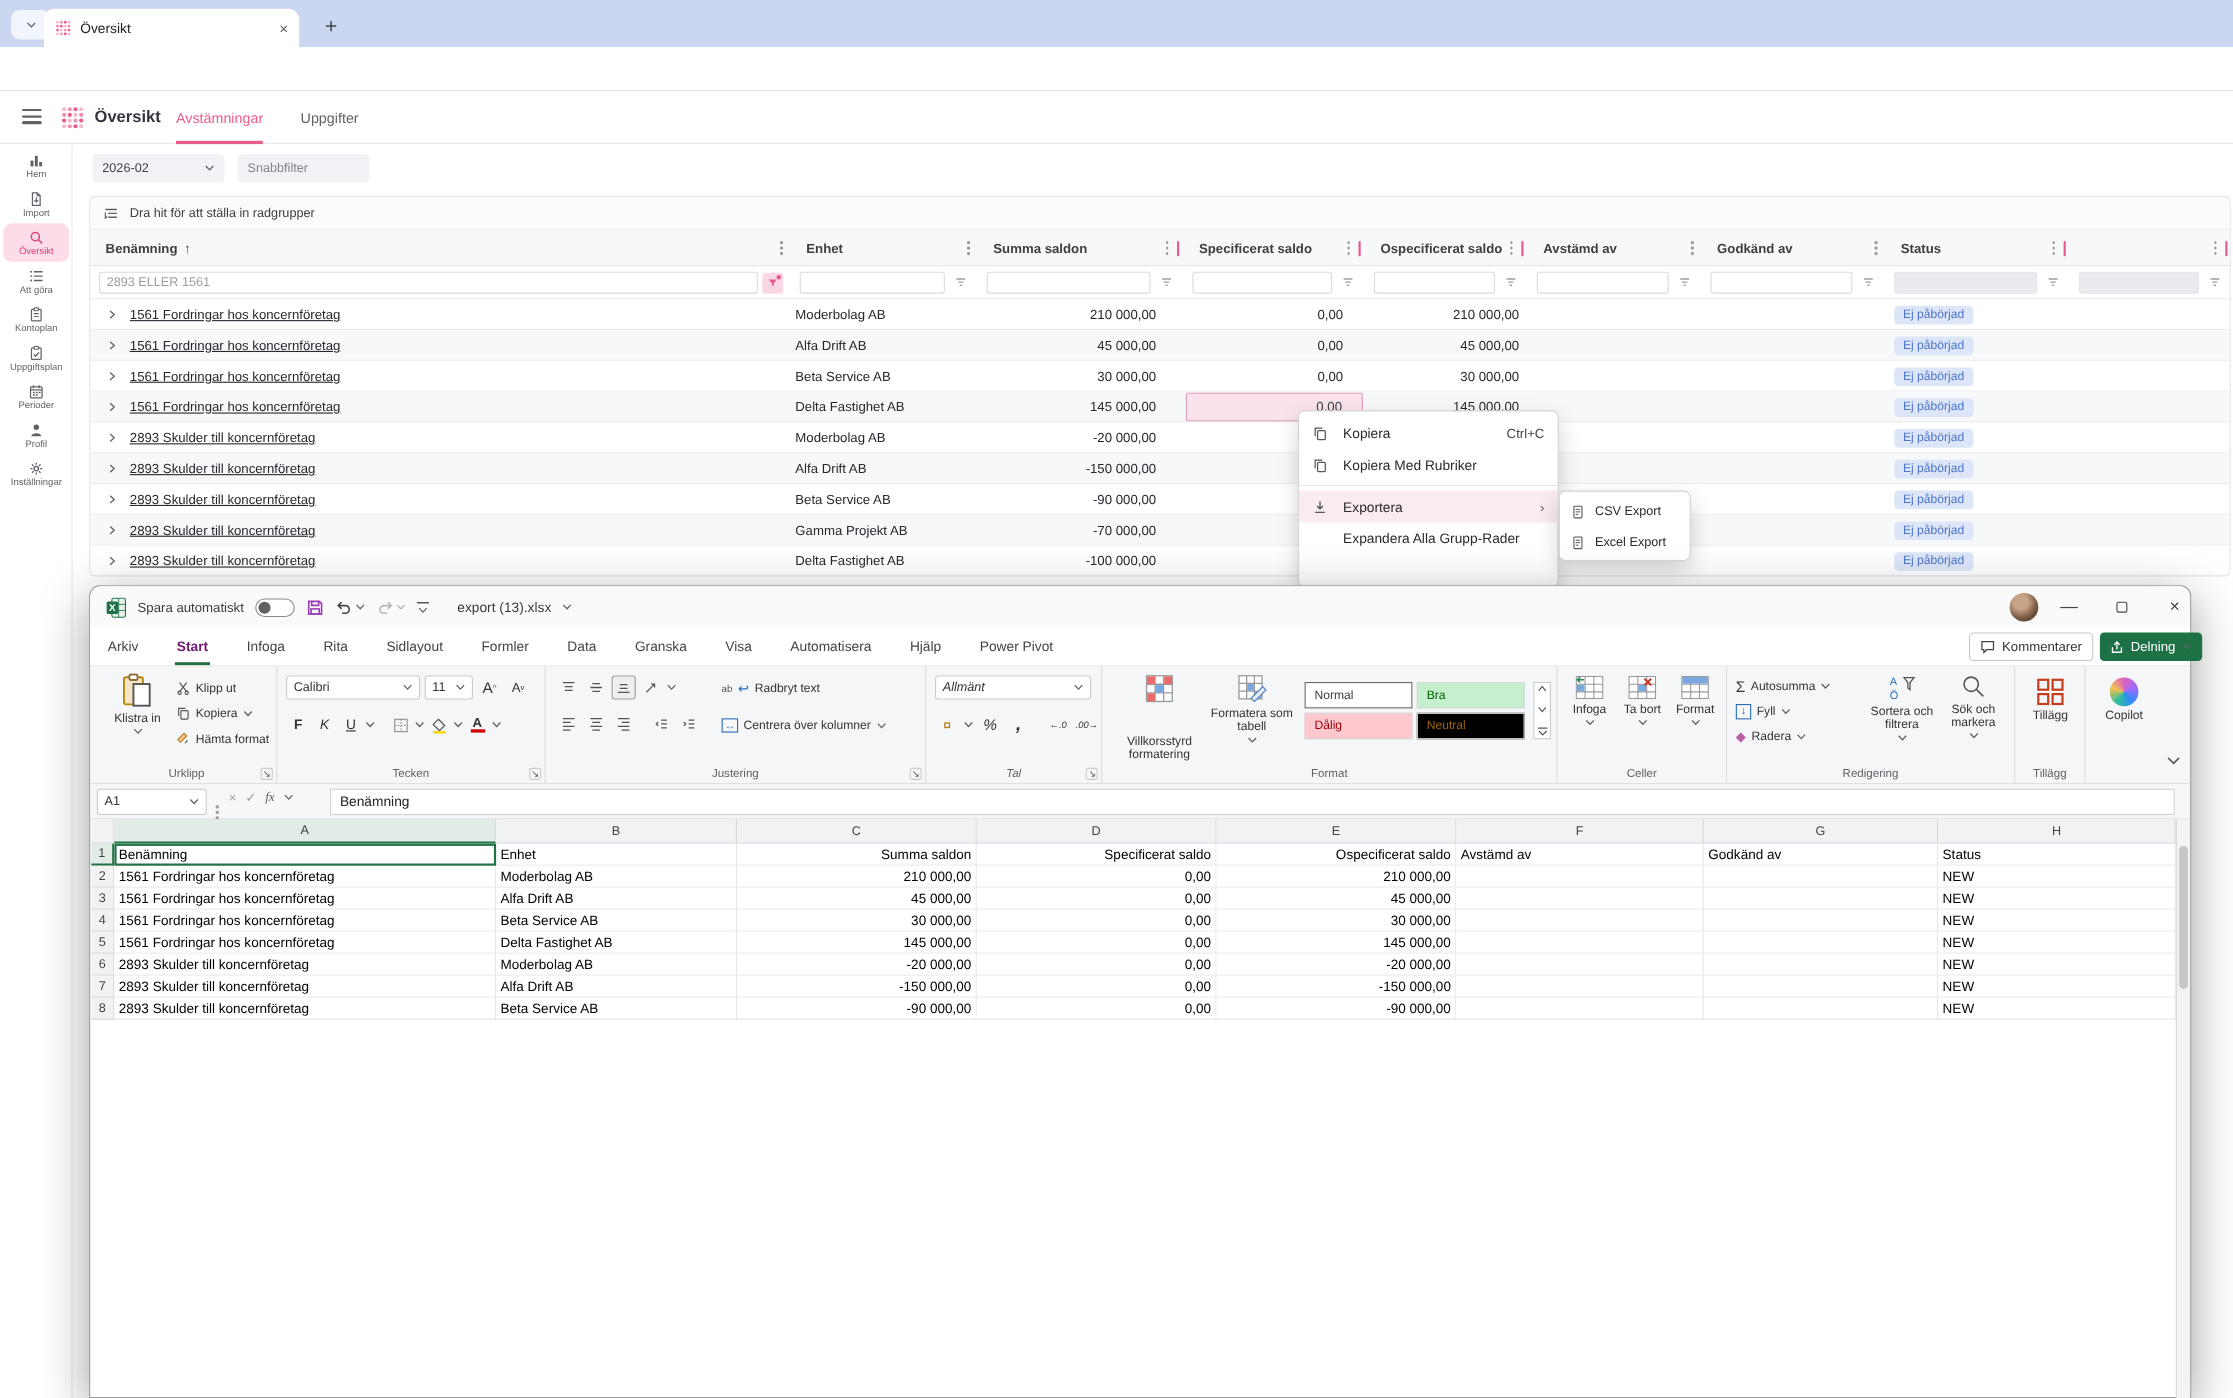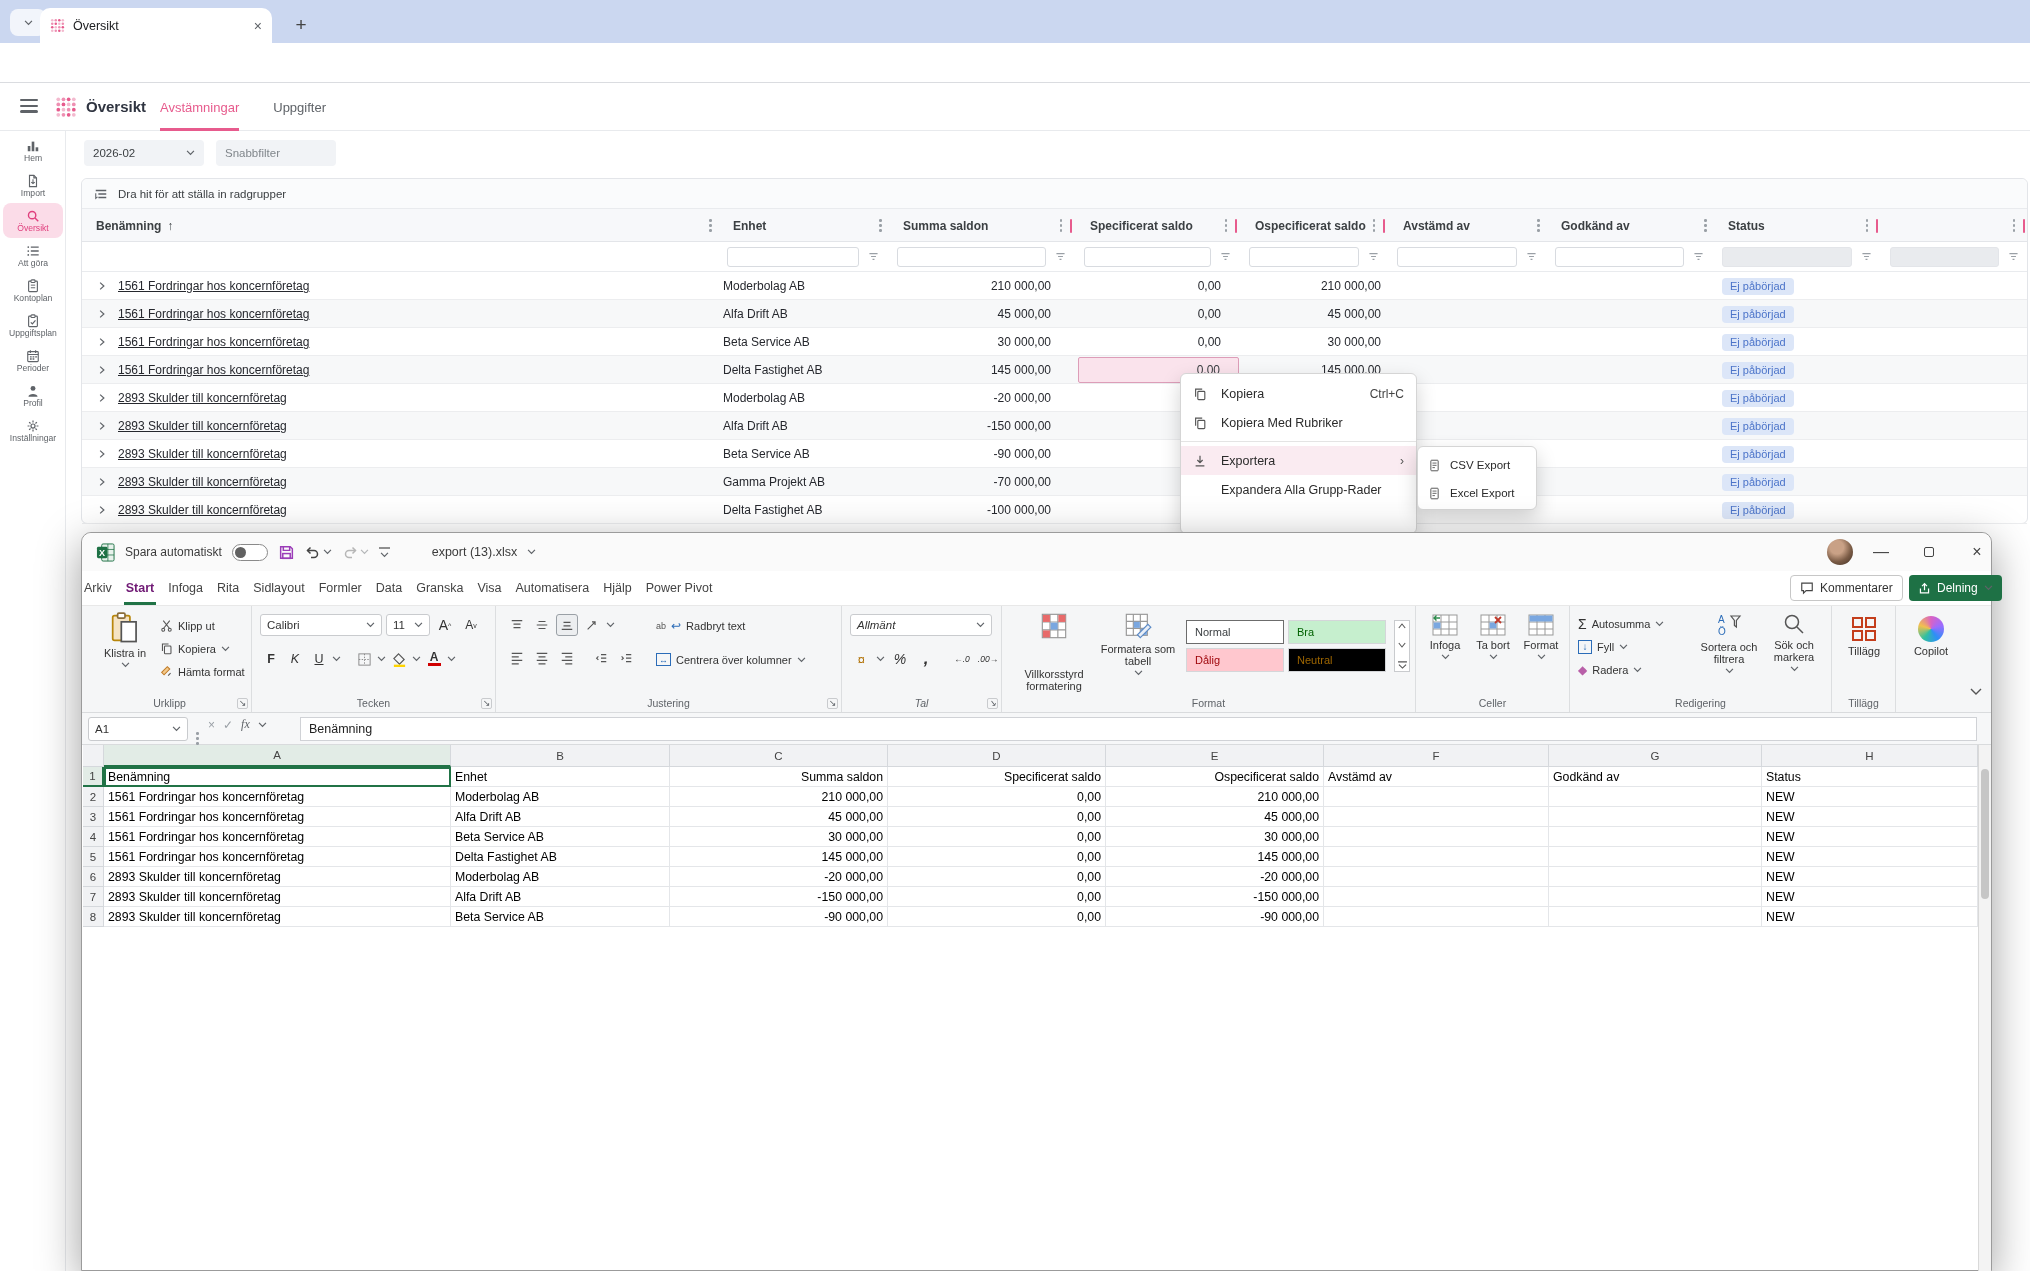--- a/index.html
+++ b/index.html
@@ -356,20 +356,31 @@
           <span class="pinkbar" style="margin-right:4px;"></span>
         </div>
         <div class="hcell" style="left: 1800px; width: 147px;">
           <span style="padding-left:14px;"></span>
           <span style="flex:1;"></span>
           <span class="vdots" style="margin-right:7px;"></span>
           <span class="pinkbar" style="margin-right:4px;"></span>
         </div>
       </div>
     <div class="abs gfilter" id="gfilter">
+        <div class="abs" style="left: 0px; top: 0px; width: 637px; height: 30px;">
+          <div class="finput" style="left:8px;width:599px;">
+            <span>2893 ELLER 1561</span>
+          </div>
+          <div class="abs" style="left:611px;top:6px;width:19px;height:19px;background:#f9d7e4;border-radius:3px;display:flex;align-items:center;justify-content:center;">
+            <svg width="11" height="11" viewBox="0 0 16 16">
+              <path d="M2.5 3h11L9.2 7.9v4.3L6.8 10.4V7.9z" fill="#e75b8d"></path>
+            </svg>
+            <span style="position:absolute;right:2px;top:2px;width:4px;height:4px;border-radius:50%;background:#e75b8d;"></span>
+          </div>
+        </div>
         <div class="abs" style="left: 637px; top: 0px; width: 170px; height: 30px;">
           <div class="finput" style="left:8px;width:132px;"></div>
           <span class="abs" style="left:148px;top:8px;">
             <svg width="13" height="13" viewBox="0 0 16 16">
               <path d="M3 4.5h10M5 8h6M6.8 11.5h2.4" stroke="#9aa0a6" stroke-width="1.5"></path>
             </svg>
           </span>
         </div>
         <div class="abs" style="left: 807px; top: 0px; width: 187px; height: 30px;">
           <div class="finput" style="left:8px;width:149px;"></div>
@@ -714,37 +725,37 @@
         <span class="flex" style="flex-direction:column;gap:1px;">
           <svg width="11" height="4" viewBox="0 0 11 4">
               <path d="M0 1h11" stroke="#555" stroke-width="1.3"></path>
             </svg>
           <span class="car">
               <svg width="9" height="6" viewBox="0 0 10 7">
                 <path d="M1 1l4 4.2L9 1" fill="none" stroke="#5f6368" stroke-width="1.4"></path>
               </svg>
             </span>
         </span>
-        <span class="t" style="margin-left:32px;font-size:12.5px;">export (13).xlsx</span>
+        <span class="t" style="margin-left:16px;font-size:12.5px;">export (13).xlsx</span>
         <span class="car">
             <svg width="9" height="6" viewBox="0 0 10 7">
               <path d="M1 1l4 4.2L9 1" fill="none" stroke="#5f6368" stroke-width="1.4"></path>
             </svg>
           </span>
       </div>
       <div class="abs avatar" style="left:1745px;top:6px;"></div>
       <div class="abs xl-ctrl" style="left:1782px;top:0;">—</div>
       <div class="abs xl-ctrl" style="left:1830px;top:0;">
           <span style="display:block;width:10px;height:10px;border:1.4px solid #444;border-radius:2px;"></span>
         </div>
       <div class="abs xl-ctrl" style="left:1878px;top:0;font-size:16px;">×</div>
     </div>
 
     <div class="abs flex xl-tabs">
-      <div class="flex" id="xltabs" style="gap:10px;">
+      <div class="flex" id="xltabs" style="padding-left:14px;gap:31px;">
           <div class="xl-tab">Arkiv</div>
           <div class="xl-tab active">Start</div>
           <div class="xl-tab">Infoga</div>
           <div class="xl-tab">Rita</div>
           <div class="xl-tab">Sidlayout</div>
           <div class="xl-tab">Formler</div>
           <div class="xl-tab">Data</div>
           <div class="xl-tab">Granska</div>
           <div class="xl-tab">Visa</div>
           <div class="xl-tab">Automatisera</div>

